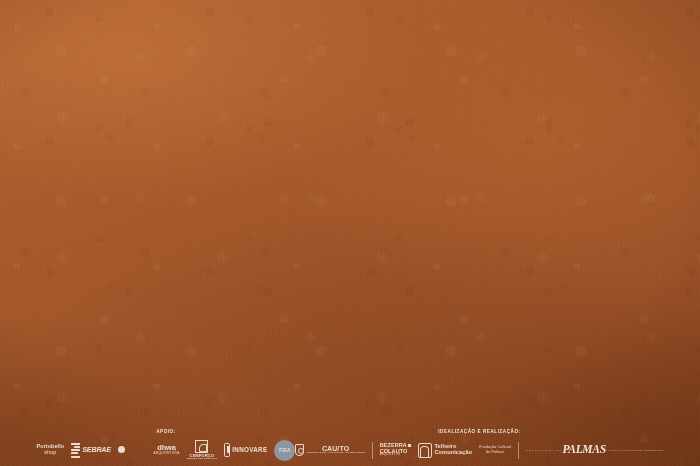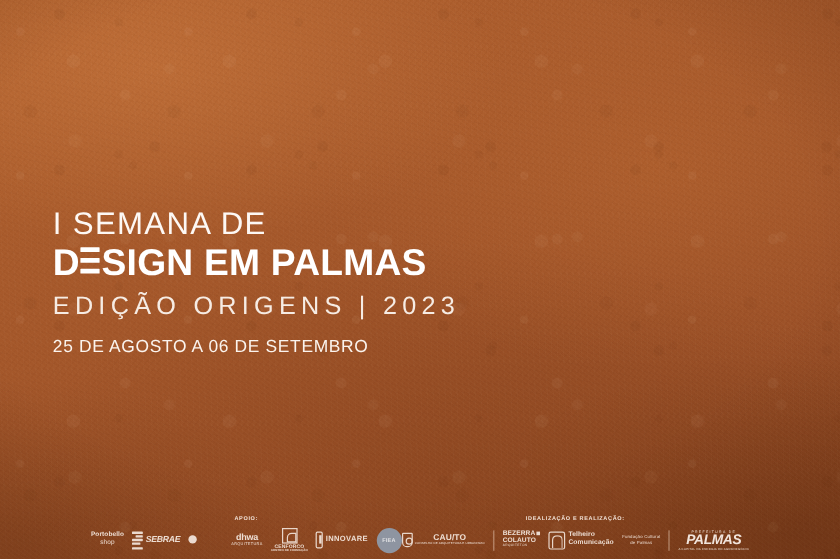--- a/index.html
+++ b/index.html
@@ -275,53 +275,35 @@
     content:""; width:7px; height:10px;
     border:1.3px solid #f0e2d8; border-bottom:none;
     border-radius:4px 4px 0 0;
   }
   .l-telheiro .logo-txt { font-size:5.6px; font-weight:700; text-align:left; letter-spacing:.1px;}
 
   
   .l-fundacao .logo-txt { font-size:3.6px; font-weight:400; letter-spacing:.15px; line-height:1.45;}
 
   
-  .l-palmas { flex-direction:column; align-items:center; gap:0px; }
+  .l-palmas { flex-direction:row; align-items:center; gap:0px;font-family:Liberation Serif, serif; }
   .l-palmas .pre { font-size:2.9px; letter-spacing:1.1px; color:#f2e3d8; }
   .l-palmas .big { font-size:11.5px; font-weight:700; font-style:italic; letter-spacing:-.3px; color:#fbf2ec; line-height:1;}
   .l-palmas .post { font-size:2.4px; letter-spacing:.25px; color:#f2e3d8; }
 </style>
 </head>
 <body>
 
 <div id="poster">
 
   <div class="tex tex-base"></div>
   <div class="tex tex-blotch"></div>
   <div class="tex tex-grain"></div>
   <div class="tex tex-vig"></div>
 
-  <div id="headline">
-
-    <div class="line-1">I SEMANA DE</div>
-
-    <div class="line-2">
-      <span>D</span>
-      <span class="glyph-e">
-        <i></i>
-          <i></i>
-          <i></i>
-      </span>
-      <span>SIGN EM PALMAS</span>
-    </div>
-
-    <div class="line-3">EDIÇÃO ORIGENS | 2023</div>
-
-    <div class="line-4">25 DE AGOSTO A 06 DE SETEMBRO</div>
-  </div>
 
   <div id="footer">
 
     <div class="group">
       <div class="group-label">APOIO:</div>
 
       <div class="group-row">
 
         <div class="logo l-portobello">
           <div class="logo-txt">

